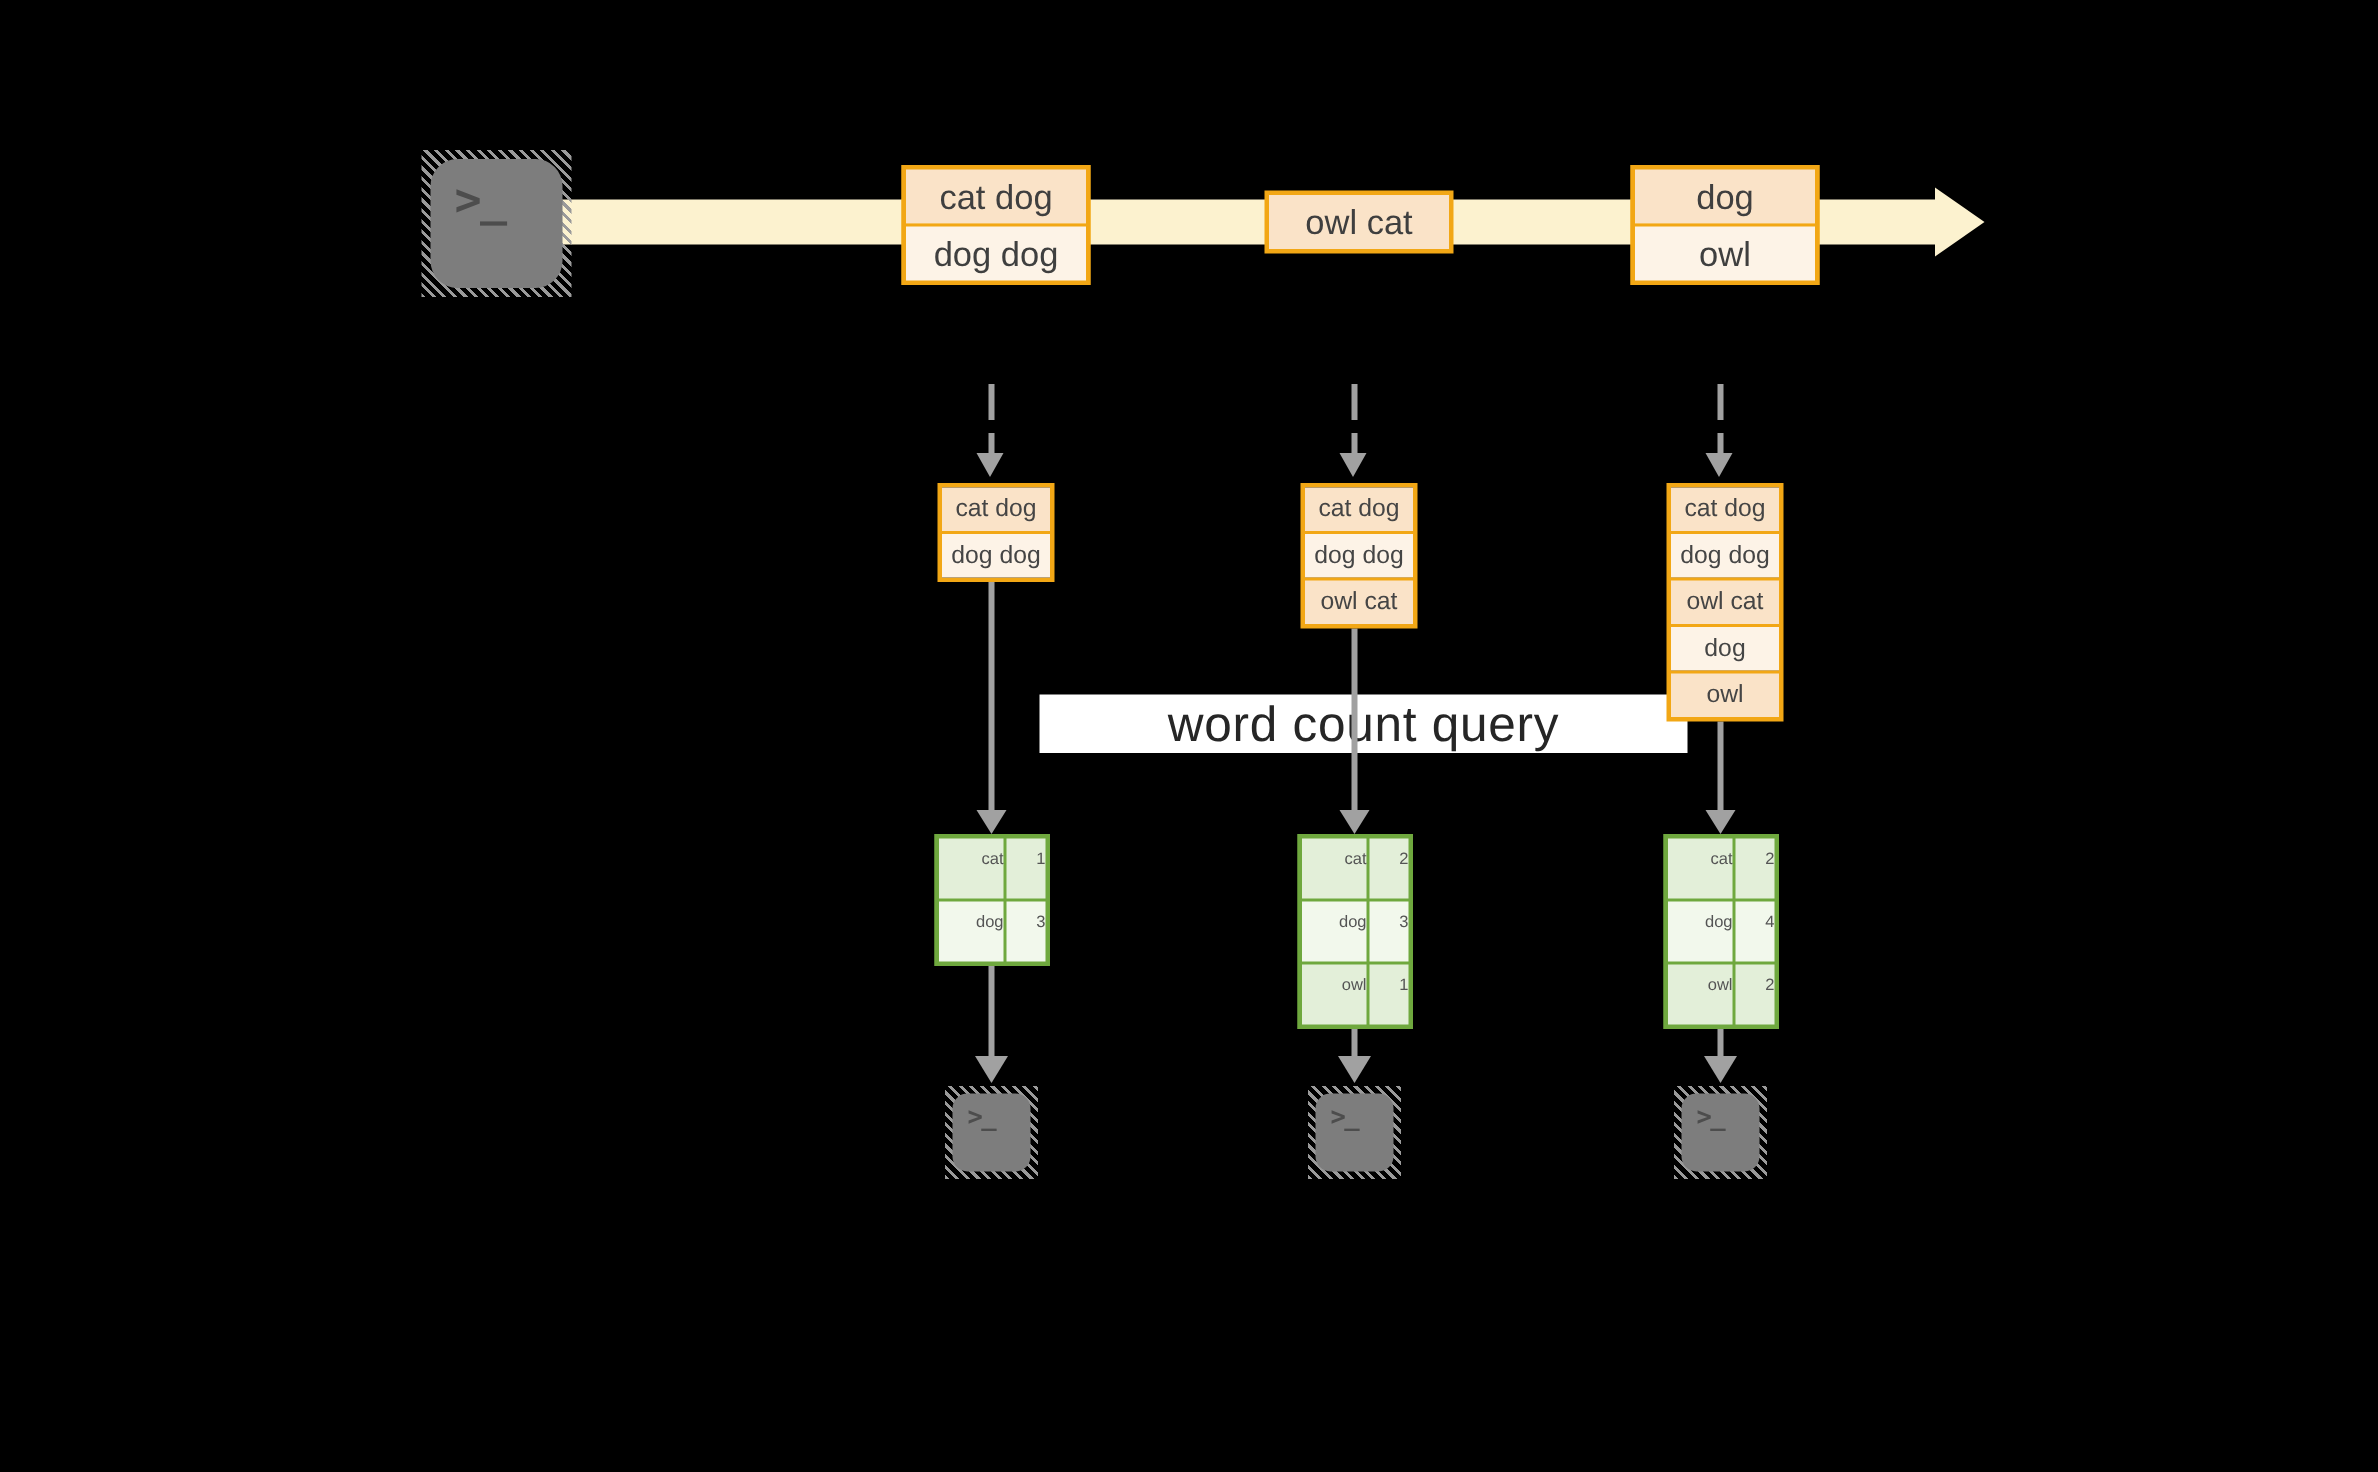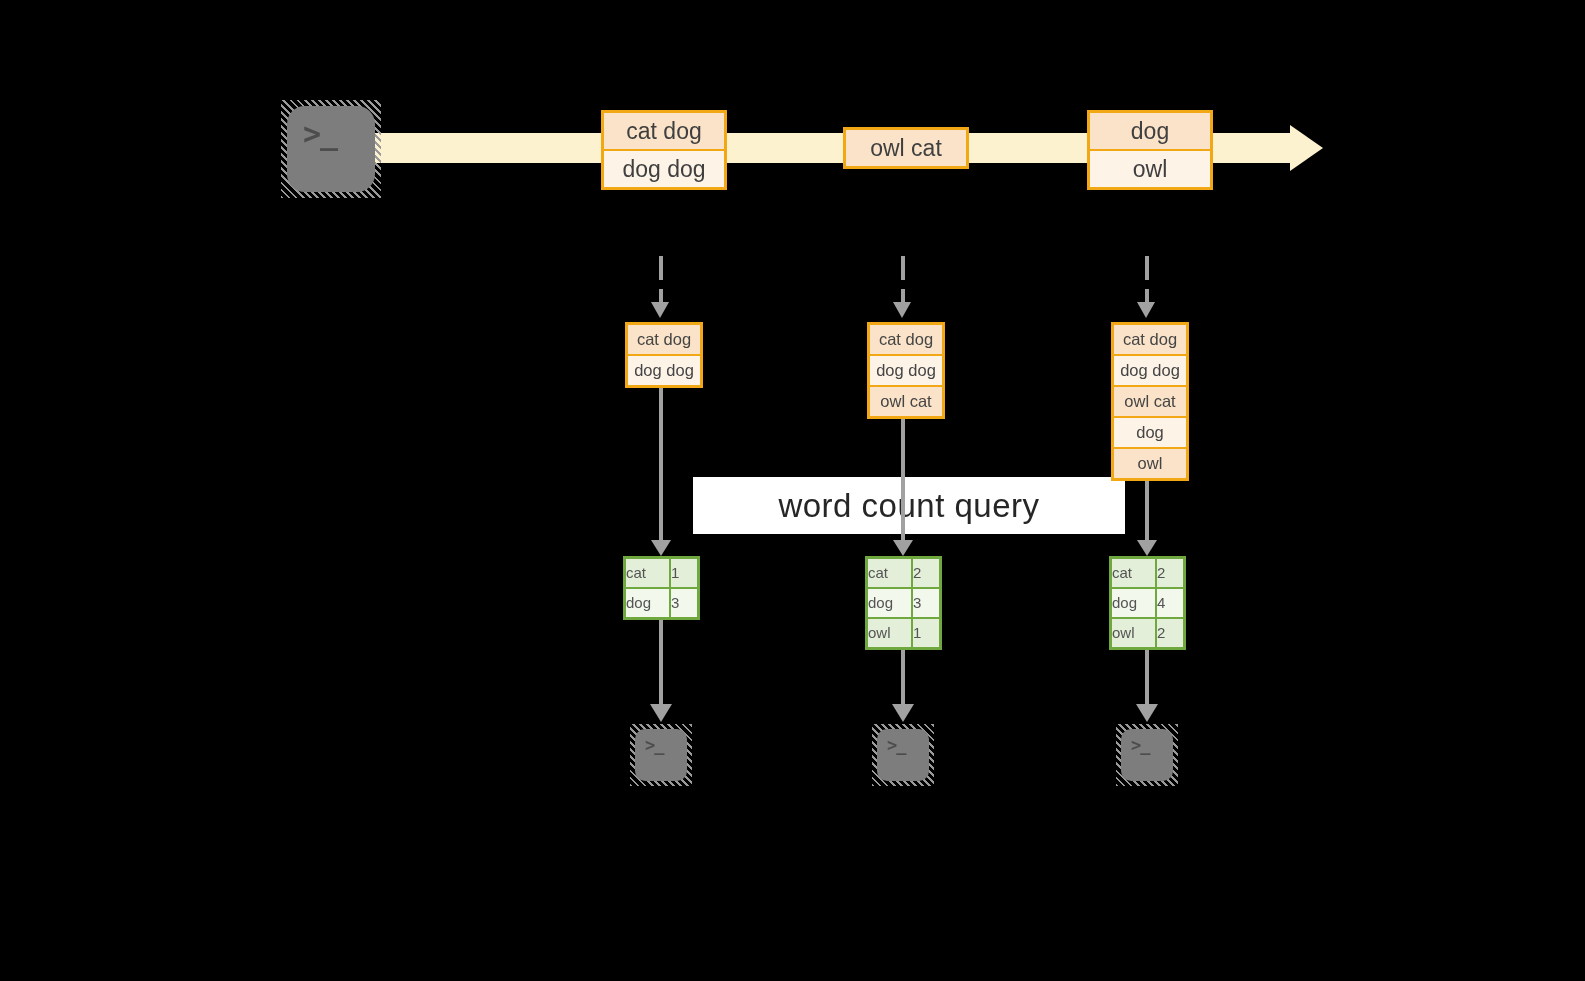--- a/index.html
+++ b/index.html
@@ -45,21 +45,21 @@
     border-top:16px solid #a1a1a1;}
   .arrow-down.lg{border-left-width:11px;border-right-width:11px;border-top-width:18px;}
 
   
   .query-band{z-index:3;background:#ffffff;display:flex;align-items:center;justify-content:center;}
   .query-text{font-size:33px;font-weight:300;color:#262626;letter-spacing:0.5px;}
 
   
   .count-table{z-index:5;border:3px solid #6fa83e;background:#6fa83e;
     display:grid;grid-template-columns:43px 26px;gap:2px;}
-  .ct-cell{height:28px;line-height:28px;text-align:left;font-size:15px;color:#545454;}
+  .ct-cell{height:40px;line-height:28px;text-align:right;font-size:11px;color:#545454;}
   .row-dark{background:#e3efd9;}
   .row-light{background:#f2f8ec;}
 </style>
 </head>
 <body>
 
 <div class="canvas">
 
   <div class="abs stream-band" style="left:362px;top:133px;width:928px;height:30px;"></div>
   <div class="abs stream-head" style="left:1290px;top:125px;"></div>
@@ -77,21 +77,21 @@
 
   <div class="abs event-box" style="left:843px;top:127px;width:120px;">
     <div class="event-cell fill-dark">owl cat</div>
   </div>
 
   <div class="abs event-box" style="left:1087px;top:110px;width:120px;">
     <div class="event-cell fill-dark">dog</div>
     <div class="event-cell fill-light">owl</div>
   </div>
 
-  <div class="abs query-band" style="left:693px;top:477px;width:432px;height:57px;">
+  <div class="abs query-band" style="left:693px;top:463px;width:432px;height:39px;">
     <span class="query-text">word count query</span>
   </div>
 
   <div class="abs vdash" style="left:659px;top:256px;height:46px;"></div>
   <div class="abs arrow-down" style="left:651px;top:302px;border-left-width:9px;border-right-width:9px;"></div>
 
   <div class="abs stack-box" style="left:625px;top:322px;">
     <div class="stack-cell fill-dark">cat dog</div>
     <div class="stack-cell fill-light">dog dog</div>
   </div>

